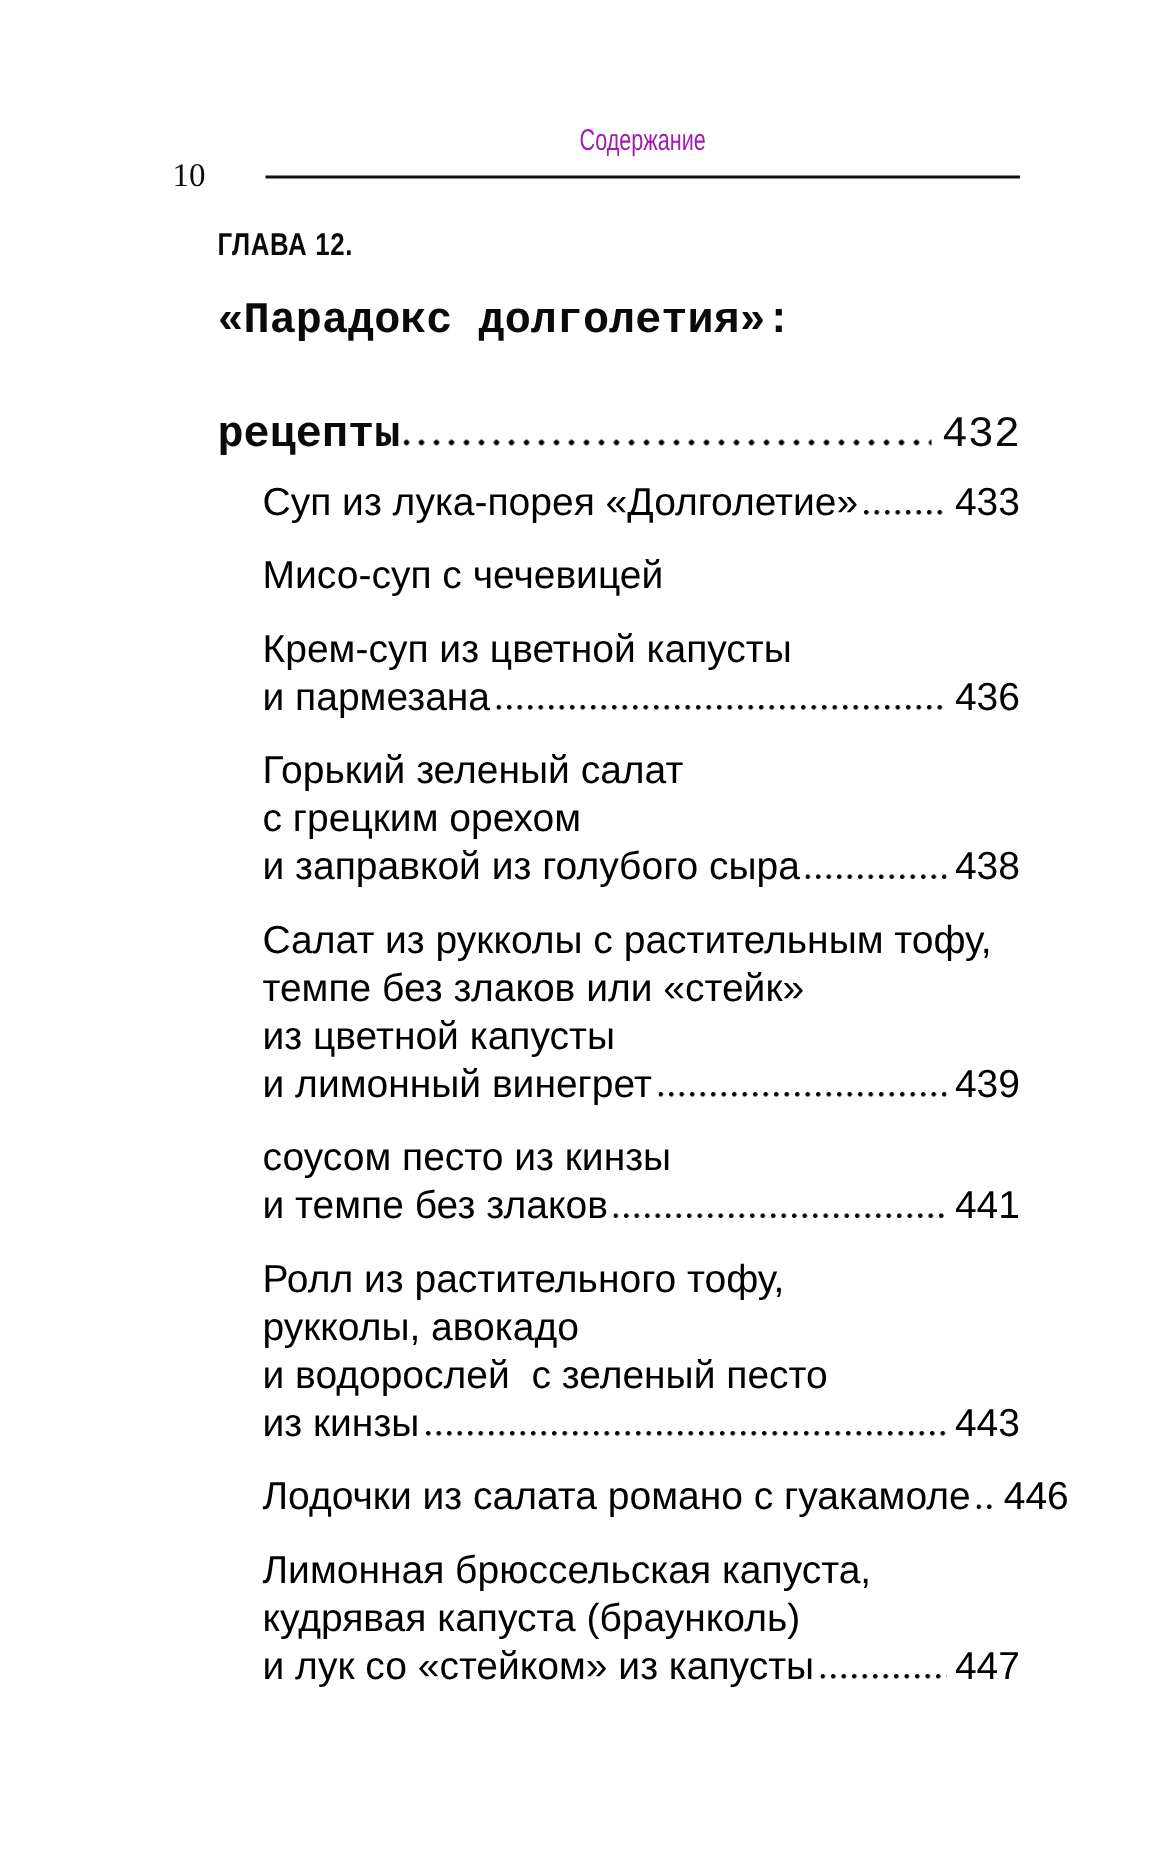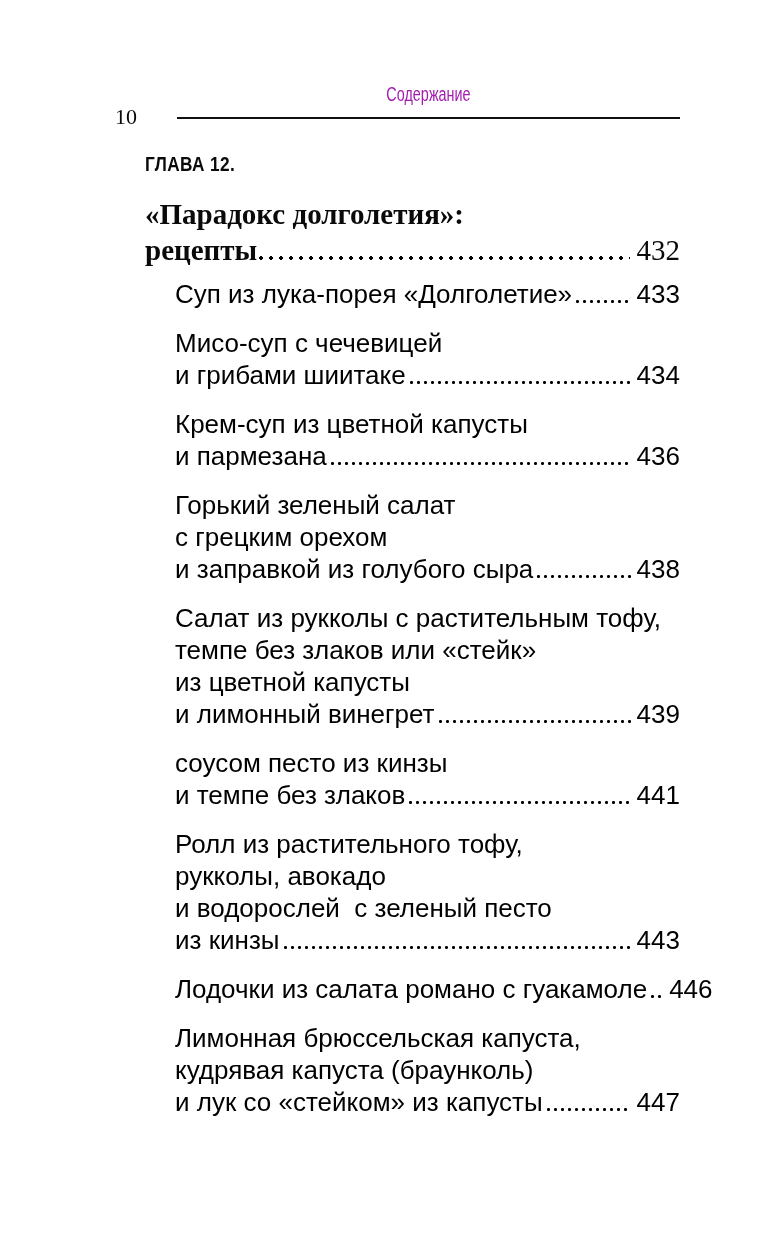--- a/index.html
+++ b/index.html
@@ -67,31 +67,32 @@
   .chapter-label .condensed {
     display: inline-block;
     transform: scaleX(0.82);
     transform-origin: left center;
     white-space: nowrap;
     letter-spacing: 0.5px;
   }
 
   .chapter-title {
     margin-top: 21px;
-    font-family: Liberation Serif, serif;
+    font-family: Liberation Mono, monospace;
     font-size: 29px;
     font-weight: 700;
     line-height: 36px;
     color: #0a0a0a;
   }
   .chapter-title .row { display: flex; align-items: baseline; }
   .chapter-title .pagenum {
     font-weight: 400;
     font-size: 29px;
     white-space: nowrap;
+    margin-top: 40px;
   }
 
   .entries {
     margin-top: 10px;
     margin-left: 30px;
     font-size: 26px;
     line-height: 32px;
     color: #000000;
   }
   .entry { margin-bottom: 17px; }
@@ -148,25 +149,20 @@
   <div class="entries" id="entries">
       <div class="entry">
         <div class="row">
           <span class="line-text">Суп из лука-порея «Долголетие»</span>
           <span class="dots"></span>
           <span class="pagenum">433</span>
         </div>
       </div>
       <div class="entry">
         <div class="entry-line">Мисо-суп с чечевицей</div>
-        <div class="row">
-          <span class="line-text">и грибами шиитаке</span>
-          <span class="dots"></span>
-          <span class="pagenum">434</span>
-        </div>
       </div>
       <div class="entry">
         <div class="entry-line">Крем-суп из цветной капусты</div>
         <div class="row">
           <span class="line-text">и пармезана</span>
           <span class="dots"></span>
           <span class="pagenum">436</span>
         </div>
       </div>
       <div class="entry">

